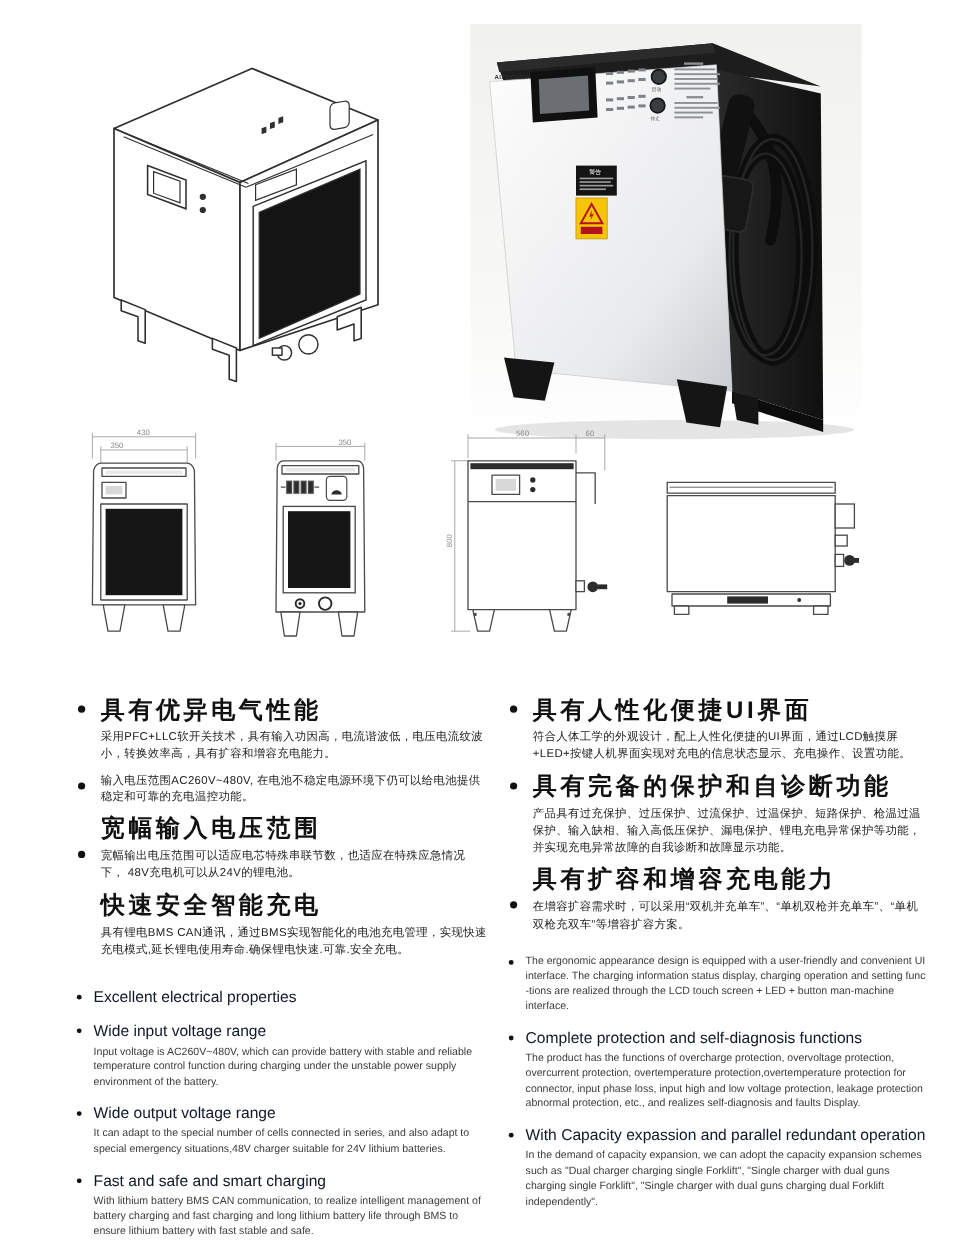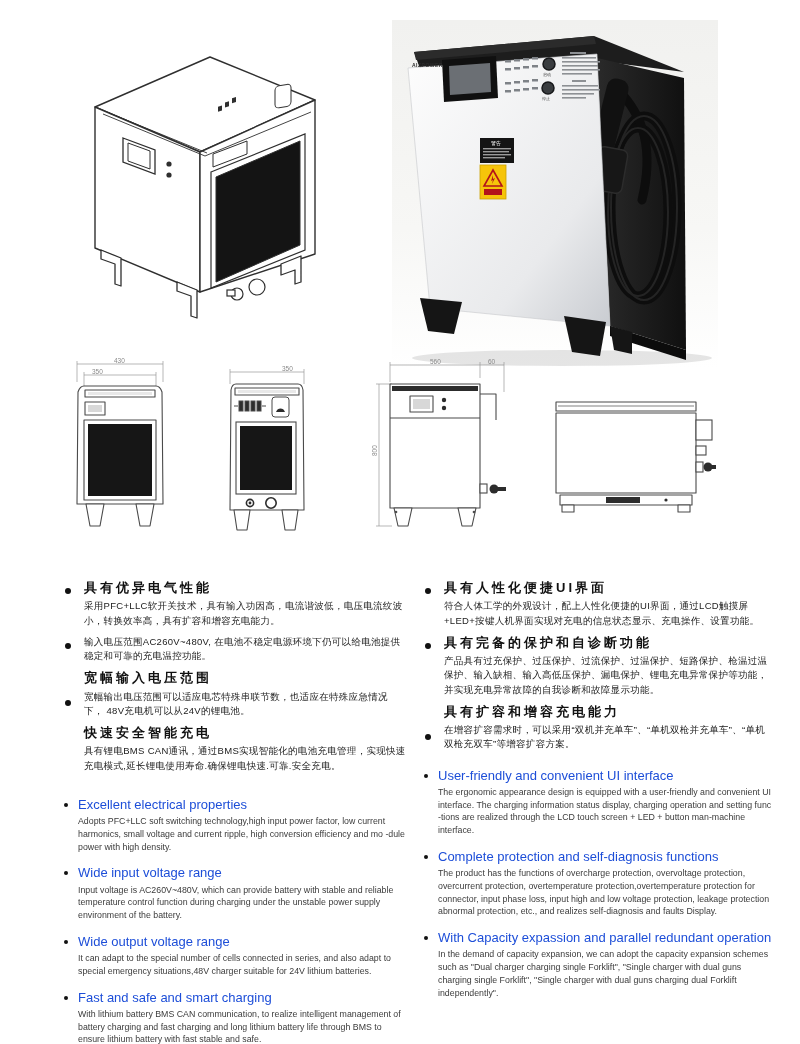--- a/index.html
+++ b/index.html
@@ -8,29 +8,29 @@
     font-family:"Liberation Sans","DejaVu Sans",sans-serif;color:#1c1c1c;
   }
   .abs{position:absolute;}
 
   
   .col{position:absolute;top:580px;}
   .col-left{left:62px;width:345px;}
   .col-right{left:422px;width:352px;}
 
   .cn-item{position:relative;padding-left:22px;margin-bottom:7px;}
-  .cn-title{font-size:13px;font-weight:bold;letter-spacing:3px;color:#111;line-height:1.25;}
+  .cn-title{font-size:20px;font-weight:bold;letter-spacing:3px;color:#111;line-height:1.25;}
   .cn-body{font-size:9.5px;line-height:1.5;color:#222;margin-top:3px;letter-spacing:.3px;}
   .bullet{position:absolute;left:3px;top:8px;width:6px;height:6px;border-radius:50%;background:#111;}
   .bullet-low .bullet{top:30px;}
 
   .en-group{margin-top:24px;}
   .col-right .en-group{margin-top:16px;}
   .en-item{position:relative;padding-left:16px;margin-bottom:12px;}
-  .en-title{font-size:13px;color:#1d4ed8;line-height:1.25;}
+  .en-title{font-size:13px;color:#0f172a;line-height:1.25;}
   .en-body{font-size:8.8px;line-height:1.45;color:#3b3b3b;margin-top:2px;}
   .en-item .bullet{width:4px;height:4px;top:6px;left:2px;}
 
   
   svg{display:block;}
   .dim-txt{font-size:6.5px;fill:#8a8a8a;font-family:"Liberation Sans",sans-serif;}
   .photo-wrap{left:392px;top:20px;width:326px;height:348px;background:linear-gradient(180deg,#f1f1ef 0%,#f7f7f5 60%,#ffffff 100%);}
   .brand{position:absolute;left:20px;top:42px;font-size:5px;font-weight:bold;color:#2a2a2a;letter-spacing:.5px;line-height:1.2;}
   .btn-label{font-size:4px;fill:#444;font-family:"Liberation Sans",sans-serif;}
 </style>
@@ -328,21 +328,20 @@
   <div class="cn-item no-bullet">
 
     <div class="cn-title">快速安全智能充电</div>
     <div class="cn-body">具有锂电BMS CAN通讯，通过BMS实现智能化的电池充电管理，实现快速充电模式,延长锂电使用寿命.确保锂电快速.可靠.安全充电。</div>
   </div>
 
   <div class="en-group">
     <div class="en-item">
       <span class="bullet"></span>
       <div class="en-title">Excellent electrical properties</div>
-      <div class="en-body">Adopts PFC+LLC soft switching technology,high input power factor, low current harmonics, small voltage and current ripple, high conversion efficiency and mo -dule power with high density.</div>
     </div>
     <div class="en-item">
       <span class="bullet"></span>
       <div class="en-title">Wide input voltage range</div>
       <div class="en-body">Input voltage is AC260V~480V, which can provide battery with stable and reliable temperature control function during charging under the unstable power supply environment of the battery.</div>
     </div>
     <div class="en-item">
       <span class="bullet"></span>
       <div class="en-title">Wide output voltage range</div>
       <div class="en-body">It can adapt to the special number of cells connected in series, and also adapt to special emergency situations,48V charger suitable for 24V lithium batteries.</div>
@@ -368,21 +367,20 @@
   </div>
   <div class="cn-item bullet-low">
     <span class="bullet"></span>
     <div class="cn-title">具有扩容和增容充电能力</div>
     <div class="cn-body">在增容扩容需求时，可以采用“双机并充单车”、“单机双枪并充单车”、“单机双枪充双车”等增容扩容方案。</div>
   </div>
 
   <div class="en-group">
     <div class="en-item">
       <span class="bullet"></span>
-      <div class="en-title">User-friendly and convenient UI interface</div>
       <div class="en-body">The ergonomic appearance design is equipped with a user-friendly and convenient UI interface. The charging information status display, charging operation and setting func -tions are realized through the LCD touch screen + LED + button man-machine interface.</div>
     </div>
     <div class="en-item">
       <span class="bullet"></span>
       <div class="en-title">Complete protection and self-diagnosis functions</div>
       <div class="en-body">The product has the functions of overcharge protection, overvoltage protection, overcurrent protection, overtemperature protection,overtemperature protection for connector, input phase loss, input high and low voltage protection, leakage protection abnormal protection, etc., and realizes self-diagnosis and faults Display.</div>
     </div>
     <div class="en-item">
       <span class="bullet"></span>
       <div class="en-title">With Capacity expassion and parallel redundant operation</div>

